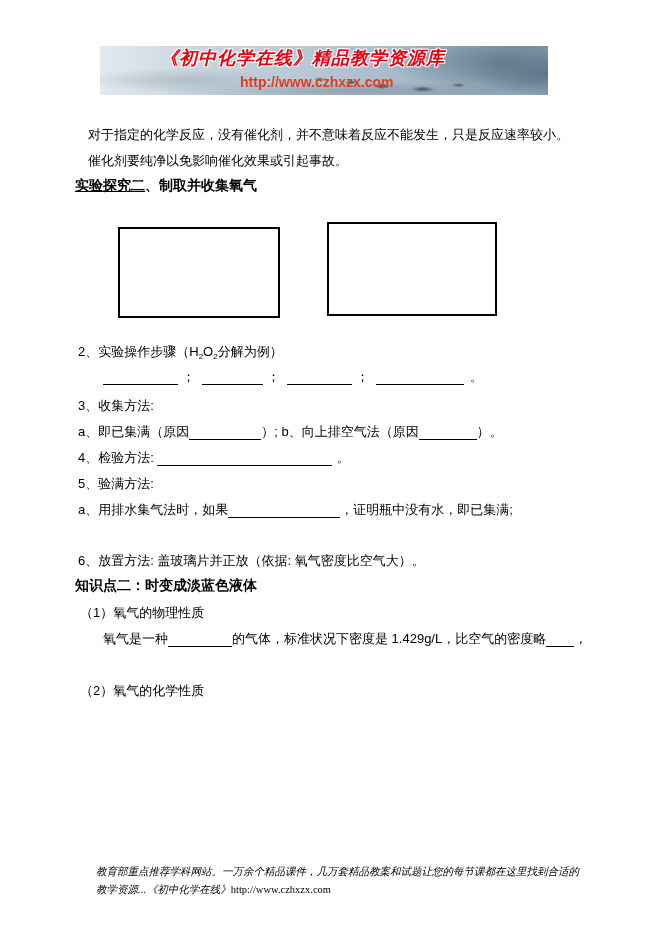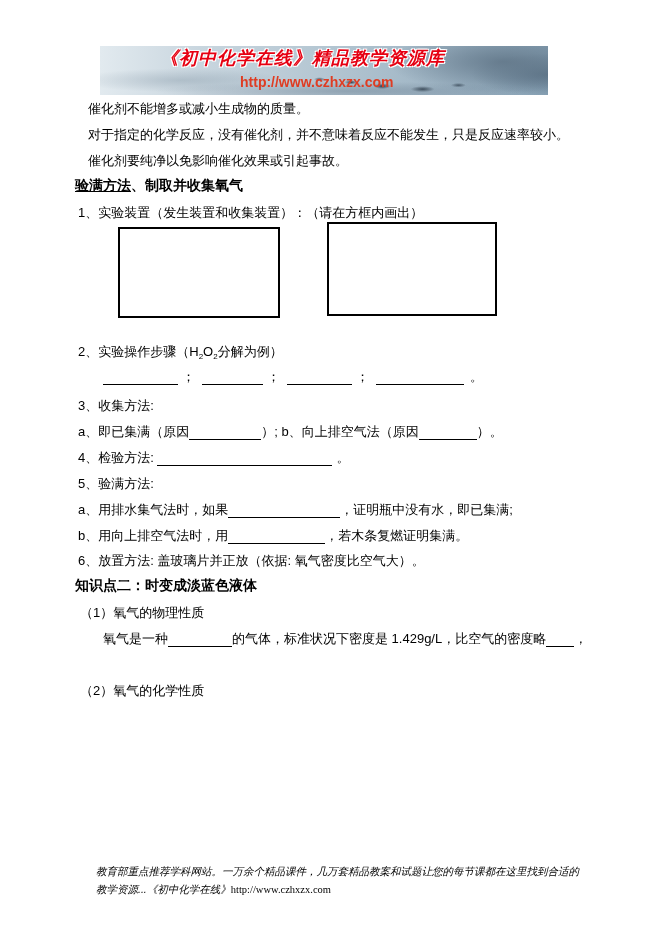--- a/index.html
+++ b/index.html
@@ -87,41 +87,38 @@
 </head>
 <body>
 
 <div class="page">
 
   <div class="banner">
     <div class="banner-title">《初中化学在线》精品教学资源库</div>
     <div class="banner-url">http://www.czhxzx.com</div>
   </div>
 
-  <div class="line" style="left:88px; top:100px">催化剂不能增多或减小生成物的质量。</div>
   <div class="line" style="left:88px; top:126px">对于指定的化学反应，没有催化剂，并不意味着反应不能发生，只是反应速率较小。</div>
   <div class="line" style="left:88px; top:152px">催化剂要纯净以免影响催化效果或引起事故。</div>
 
-  <div class="line bold" style="left:75px; top:177px; font-size:14px"><span class="uline">验满方法</span><span>、制取并收集氧气</span></div>
+  <div class="line bold" style="left:75px; top:177px; font-size:14px"><span class="uline">实验探究二</span><span>、制取并收集氧气</span></div>
 
-  <div class="line" style="left:78px; top:204px">1、实验装置（发生装置和收集装置）：（请在方框内画出）</div>
   <div class="draw-box box-left"></div>
   <div class="draw-box box-right"></div>
 
   <div class="line" style="left:78px; top:343px"><span>2、实验操作步骤（H</span><sub>2</sub><span>O</span><sub>2</sub><span>分解为例）</span></div>
   <div class="line" style="left:103px; top:368px"><span class="blank" style="width:75px"></span><span class="sep">；</span><span class="blank" style="width:61px"></span><span class="sep">；</span><span class="blank" style="width:65px"></span><span class="sep">；</span><span class="blank" style="width:88px"></span><span style="margin-left:6px">。</span></div>
 
   <div class="line" style="left:78px; top:397px">3、收集方法:</div>
   <div class="line" style="left:78px; top:423px"><span>a、即已集满（原因</span><span class="blank" style="width:72px"></span><span>）; b、向上排空气法（原因</span><span class="blank" style="width:58px"></span><span>）。</span></div>
 
   <div class="line" style="left:78px; top:449px"><span>4、检验方法: </span><span class="blank" style="width:175px"></span><span style="margin-left:4px">。</span></div>
 
   <div class="line" style="left:78px; top:475px">5、验满方法:</div>
   <div class="line" style="left:78px; top:501px"><span>a、用排水集气法时，如果</span><span class="blank" style="width:112px"></span><span>，证明瓶中没有水，即已集满;</span></div>
-  <div class="line" style="left:78px; top:527px"><span>b、用向上排空气法时，用</span><span class="blank" style="width:97px"></span><span>，若木条复燃证明集满。</span></div>
 
   <div class="line" style="left:78px; top:552px">6、放置方法: 盖玻璃片并正放（依据: 氧气密度比空气大）。</div>
 
   <div class="line bold" style="left:75px; top:577px; font-size:14px">知识点二：时变成淡蓝色液体</div>
   <div class="line" style="left:80px; top:604px">（1）氧气的物理性质</div>
   <div class="line" style="left:103px; top:630px"><span>氧气是一种</span><span class="blank" style="width:64px"></span><span>的气体，标准状况下密度是 1.429g/L，比空气的密度略</span><span class="blank" style="width:28px"></span><span>，</span></div>
   <div class="line" style="left:80px; top:682px">（2）氧气的化学性质</div>
 
   <div class="footer-line" style="left:96px; top:850px">教育部重点推荐学科网站。一万余个精品课件，几万套精品教案和试题让您的每节课都在这里找到合适的</div>
   <div class="footer-line" style="left:96px; top:868px"><span>教学资源...《初中化学在线》</span><span class="footer-url">http://www.czhxzx.com</span></div>

